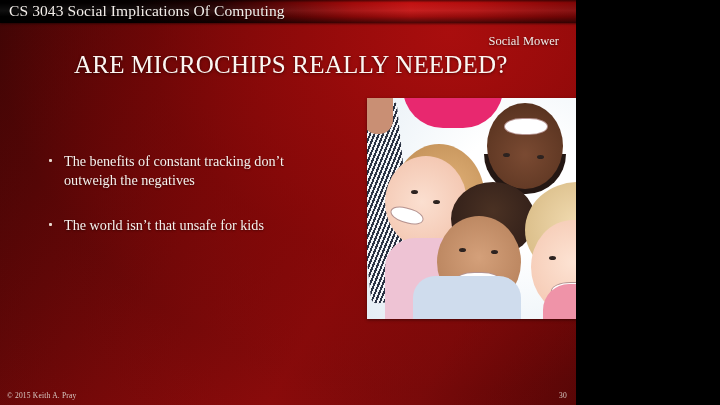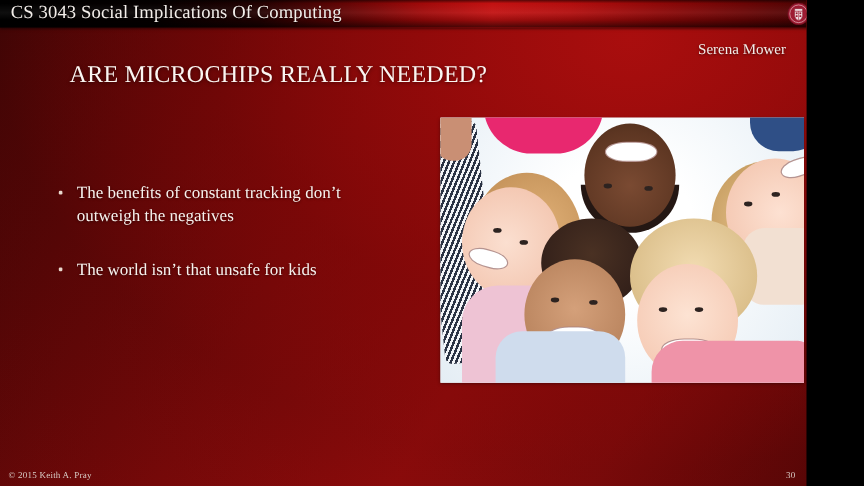--- a/index.html
+++ b/index.html
@@ -2,21 +2,21 @@
 <html><head>
 <meta charset="utf-8">
 <style>
   html, body {
     margin: 0;
     padding: 0;
     background: #000;
   }
   #slide {
     position: relative;
-    width: 672px;
+    width: 576px;
     height: 405px;
     overflow: hidden;
     font-family: "Liberation Serif", serif;
     
     background:
       radial-gradient(ellipse 115% 130% at 78% 8%,
         rgba(170,14,14,0.95) 0%,
         rgba(150,10,10,0.80) 22%,
         rgba(120,6,6,0.55) 45%,
         rgba(70,3,3,0.25) 68%,
@@ -100,23 +100,23 @@
     top: 34px;
     font-size: 12.5px;
     color: #f2ece8;
     white-space: nowrap;
     text-shadow: 0 1px 2px rgba(0,0,0,0.55);
   }
 
   
   #slide-title {
     position: absolute;
-    left: 58px;
+    left: 74px;
     top: 51px;
-    font-size: 20px;
+    font-size: 25px;
     color: #fbf6f2;
     letter-spacing: 0.2px;
     white-space: nowrap;
     text-shadow: 0 1px 3px rgba(0,0,0,0.5);
   }
 
   
   #bullets {
     position: absolute;
     left: 46px;
@@ -234,21 +234,21 @@
         <path d="M20 15.5 v16.5" stroke="#9e1b32" stroke-width="1.1" fill="none"></path>
         <rect x="15" y="17.5" width="3.2" height="3.2" fill="#9e1b32"></rect>
         <rect x="21.5" y="17.5" width="3.2" height="3.2" fill="#9e1b32"></rect>
         <rect x="15" y="22.5" width="3.2" height="3.2" fill="#9e1b32"></rect>
         <rect x="21.5" y="22.5" width="3.2" height="3.2" fill="#9e1b32"></rect>
       </svg>
       <div id="wpi-wordmark">WPI</div>
     </div>
   </div>
 
-  <div id="author">Serena Mower</div>
+  <div id="author">Social Mower</div>
 
   <div id="slide-title">ARE MICROCHIPS REALLY NEEDED?</div>
 
   <div id="bullets">
     <div class="bullet-row">
       <span class="bullet-marker"></span>
       <span>The benefits of constant tracking don’t outweigh the negatives</span>
     </div>
     <div class="bullet-row">
       <span class="bullet-marker"></span>

